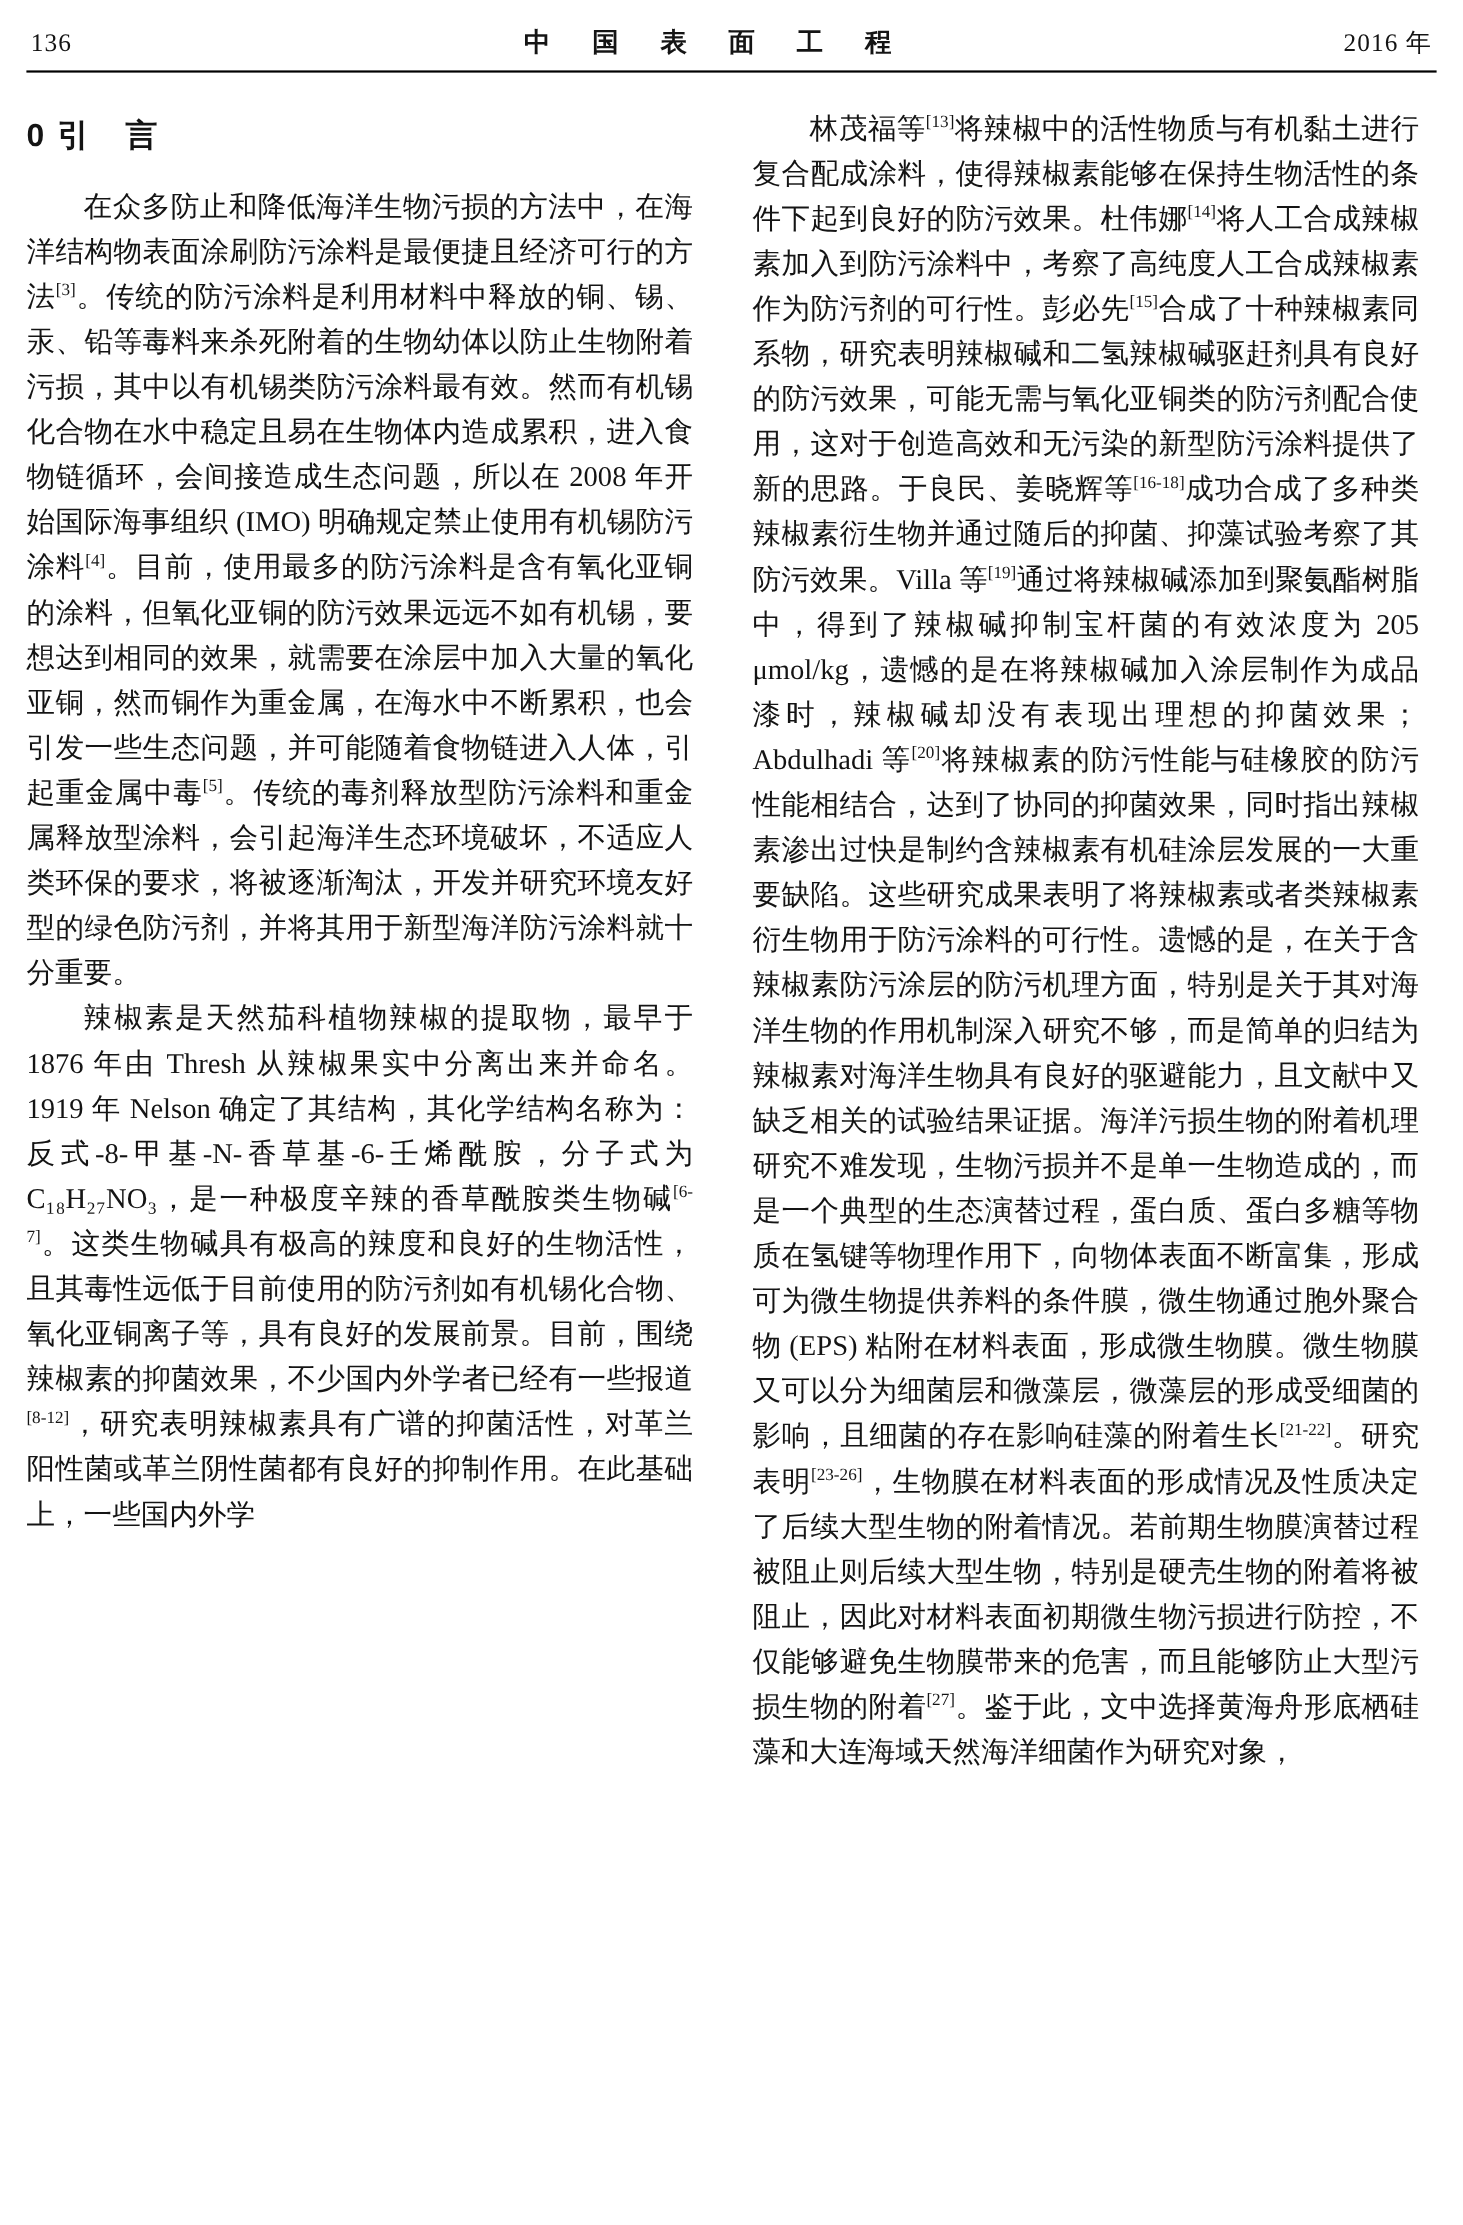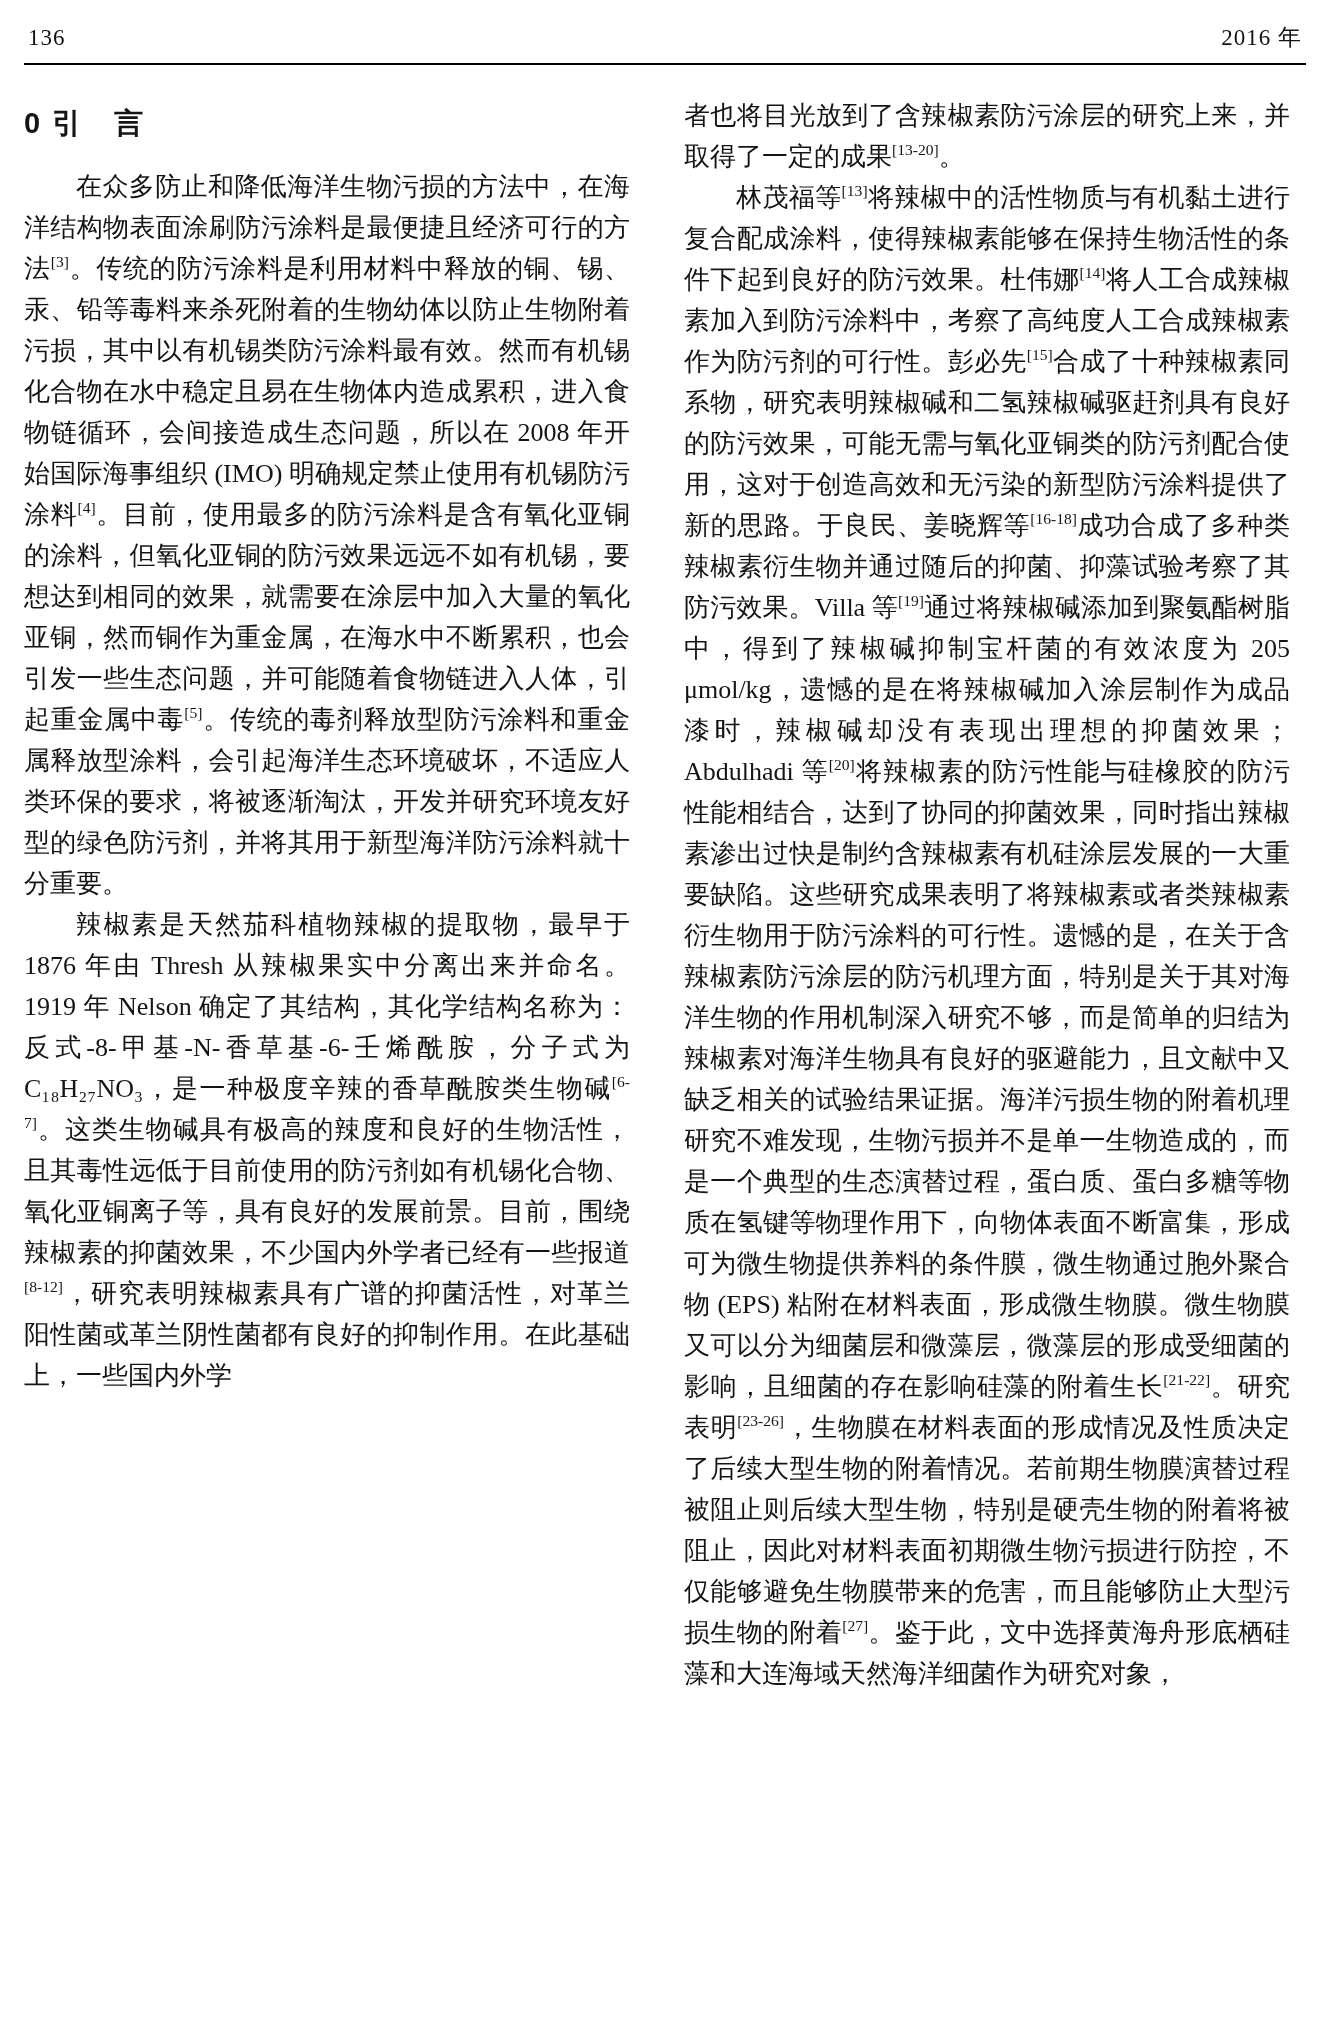--- a/index.html
+++ b/index.html
@@ -71,37 +71,37 @@
     vertical-align: super;
   }
 </style>
 </head>
 <body>
 
 <div class="page">
 
   <header class="page-header">
     <span class="page-number">136</span>
+    <span class="journal">中 国 表 面 工 程</span>
     <span class="year">2016 年</span>
   </header>
 
   <div class="header-rule"></div>
 
   <main class="content">
 
     <section class="column">
       <h2 class="section-heading">0 引　言</h2>
       <div>
           <p class="para indent">在众多防止和降低海洋生物污损的方法中，在海洋结构物表面涂刷防污涂料是最便捷且经济可行的方法<sup class="cite">[3]</sup>。传统的防污涂料是利用材料中释放的铜、锡、汞、铅等毒料来杀死附着的生物幼体以防止生物附着污损，其中以有机锡类防污涂料最有效。然而有机锡化合物在水中稳定且易在生物体内造成累积，进入食物链循环，会间接造成生态问题，所以在 2008 年开始国际海事组织 (IMO) 明确规定禁止使用有机锡防污涂料<sup class="cite">[4]</sup>。目前，使用最多的防污涂料是含有氧化亚铜的涂料，但氧化亚铜的防污效果远远不如有机锡，要想达到相同的效果，就需要在涂层中加入大量的氧化亚铜，然而铜作为重金属，在海水中不断累积，也会引发一些生态问题，并可能随着食物链进入人体，引起重金属中毒<sup class="cite">[5]</sup>。传统的毒剂释放型防污涂料和重金属释放型涂料，会引起海洋生态环境破坏，不适应人类环保的要求，将被逐渐淘汰，开发并研究环境友好型的绿色防污剂，并将其用于新型海洋防污涂料就十分重要。</p>
           <p class="para indent">辣椒素是天然茄科植物辣椒的提取物，最早于 1876 年由 Thresh 从辣椒果实中分离出来并命名。1919 年 Nelson 确定了其结构，其化学结构名称为：反式-8-甲基-N-香草基-6-壬烯酰胺，分子式为 C₁₈H₂₇NO₃，是一种极度辛辣的香草酰胺类生物碱<sup class="cite">[6-7]</sup>。这类生物碱具有极高的辣度和良好的生物活性，且其毒性远低于目前使用的防污剂如有机锡化合物、氧化亚铜离子等，具有良好的发展前景。目前，围绕辣椒素的抑菌效果，不少国内外学者已经有一些报道<sup class="cite">[8-12]</sup>，研究表明辣椒素具有广谱的抑菌活性，对革兰阳性菌或革兰阴性菌都有良好的抑制作用。在此基础上，一些国内外学</p>
         </div>
     </section>
 
     <section class="column">
       <div>
-          <p class="para">者也将目光放到了含辣椒素防污涂层的研究上来，并取得了一定的成果<sup class="cite">[13-20]</sup>。</p>
           <p class="para indent">林茂福等<sup class="cite">[13]</sup>将辣椒中的活性物质与有机黏土进行复合配成涂料，使得辣椒素能够在保持生物活性的条件下起到良好的防污效果。杜伟娜<sup class="cite">[14]</sup>将人工合成辣椒素加入到防污涂料中，考察了高纯度人工合成辣椒素作为防污剂的可行性。彭必先<sup class="cite">[15]</sup>合成了十种辣椒素同系物，研究表明辣椒碱和二氢辣椒碱驱赶剂具有良好的防污效果，可能无需与氧化亚铜类的防污剂配合使用，这对于创造高效和无污染的新型防污涂料提供了新的思路。于良民、姜晓辉等<sup class="cite">[16-18]</sup>成功合成了多种类辣椒素衍生物并通过随后的抑菌、抑藻试验考察了其防污效果。Villa 等<sup class="cite">[19]</sup>通过将辣椒碱添加到聚氨酯树脂中，得到了辣椒碱抑制宝杆菌的有效浓度为 205 μmol/kg，遗憾的是在将辣椒碱加入涂层制作为成品漆时，辣椒碱却没有表现出理想的抑菌效果；Abdulhadi 等<sup class="cite">[20]</sup>将辣椒素的防污性能与硅橡胶的防污性能相结合，达到了协同的抑菌效果，同时指出辣椒素渗出过快是制约含辣椒素有机硅涂层发展的一大重要缺陷。这些研究成果表明了将辣椒素或者类辣椒素衍生物用于防污涂料的可行性。遗憾的是，在关于含辣椒素防污涂层的防污机理方面，特别是关于其对海洋生物的作用机制深入研究不够，而是简单的归结为辣椒素对海洋生物具有良好的驱避能力，且文献中又缺乏相关的试验结果证据。海洋污损生物的附着机理研究不难发现，生物污损并不是单一生物造成的，而是一个典型的生态演替过程，蛋白质、蛋白多糖等物质在氢键等物理作用下，向物体表面不断富集，形成可为微生物提供养料的条件膜，微生物通过胞外聚合物 (EPS) 粘附在材料表面，形成微生物膜。微生物膜又可以分为细菌层和微藻层，微藻层的形成受细菌的影响，且细菌的存在影响硅藻的附着生长<sup class="cite">[21-22]</sup>。研究表明<sup class="cite">[23-26]</sup>，生物膜在材料表面的形成情况及性质决定了后续大型生物的附着情况。若前期生物膜演替过程被阻止则后续大型生物，特别是硬壳生物的附着将被阻止，因此对材料表面初期微生物污损进行防控，不仅能够避免生物膜带来的危害，而且能够防止大型污损生物的附着<sup class="cite">[27]</sup>。鉴于此，文中选择黄海舟形底栖硅藻和大连海域天然海洋细菌作为研究对象，</p>
         </div>
     </section>
 
   </main>
 
 </div>
 
 </body></html>

